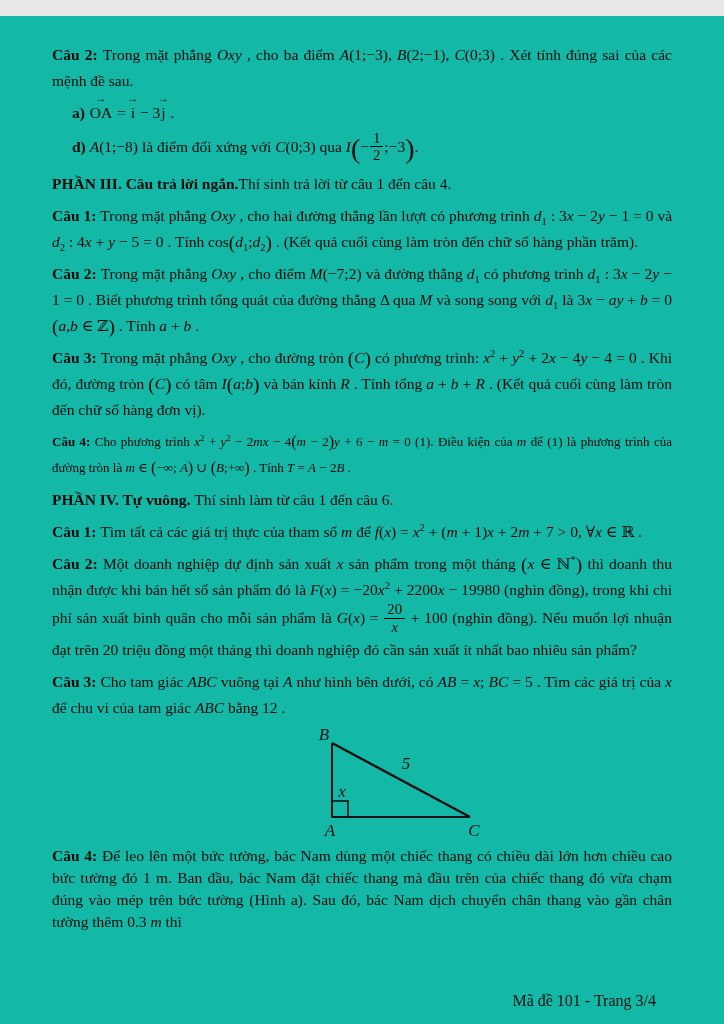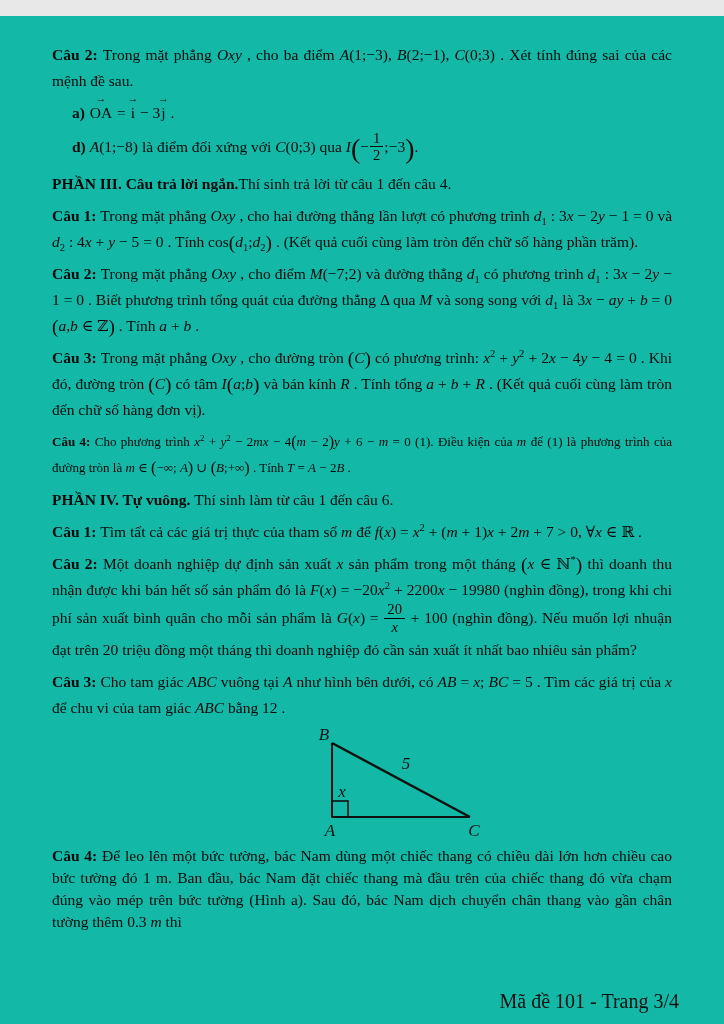--- a/index.html
+++ b/index.html
@@ -34,22 +34,22 @@
   }
   .frac { display:inline-block; vertical-align:middle; text-align:center;
           font-size:0.95em; line-height:1.1; position:relative; top:-2px; padding:0 1px; }
   .frac .num { display:block; border-bottom:1px solid #000; padding:0 3px; }
   .frac .den { display:block; padding:0 3px; }
   .frac .it { font-style:italic; }
   .figure { margin:4px 0 6px 250px; height:112px; }
   .figure svg text { font-family:"Liberation Serif","DejaVu Serif",serif;
                      font-style:italic; font-size:17px; fill:#111; }
   .footer {
-    position:absolute; right:45px; bottom:26px;
-    font-size:20px; color:#111;
+    position:absolute; right:68px; bottom:26px;
+    font-size:16px; color:#111;
   }
 </style>
 </head>
 <body>
 
 <div class="page">
 
   <p class="para"><span class="b">Câu 2: </span><span>Trong mặt phẳng </span><span class="i">Oxy</span><span> , cho ba điểm </span><span class="i">A</span><span>(1;−3), </span><span class="i">B</span><span>(2;−1), </span><span class="i">C</span><span>(0;3)</span><span> . Xét tính đúng sai của các mệnh đề sau.</span></p>
 
   <p class="para stmt"><span class="b">a) </span><span class="vec">OA</span><span> = </span><span class="vec">i</span><span> − 3</span><span class="vec">j</span><span> .</span></p>

